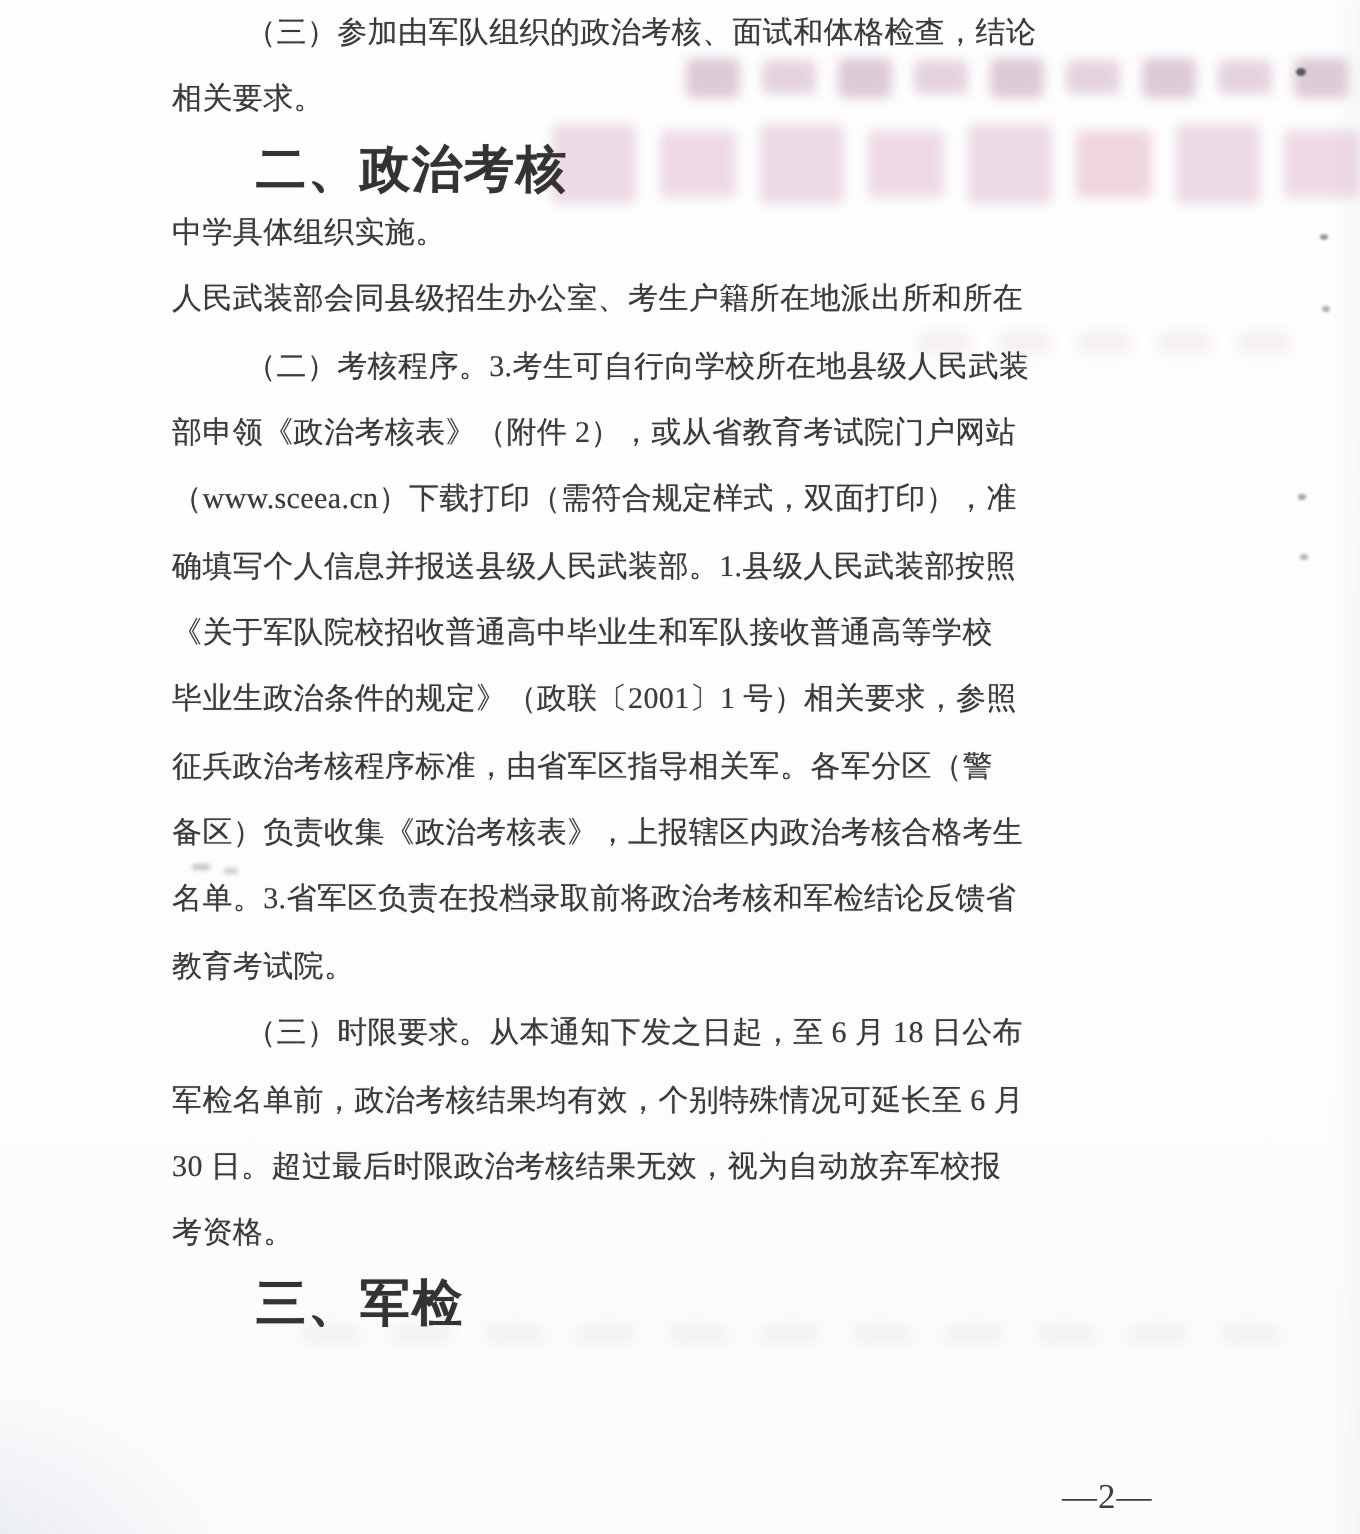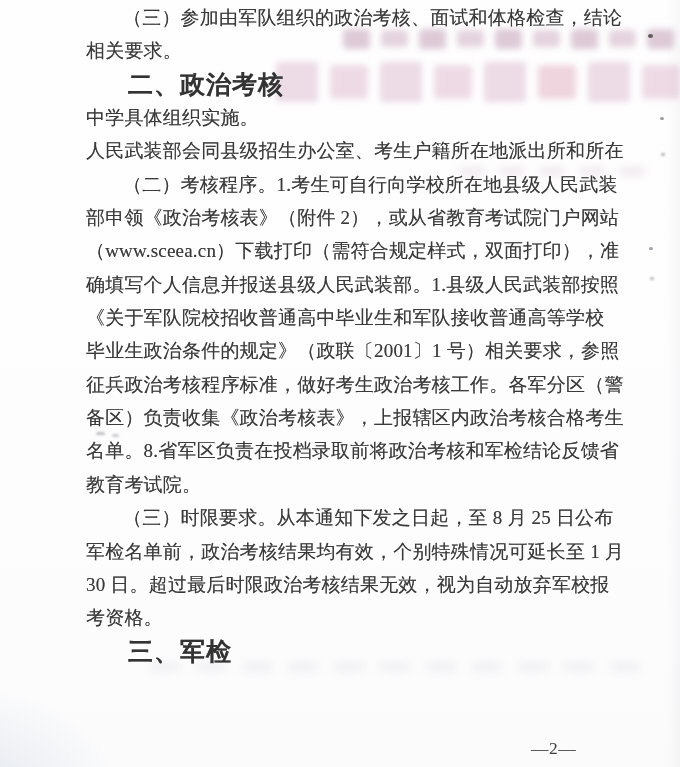--- a/index.html
+++ b/index.html
@@ -19,21 +19,21 @@
   
   .content {
     position: absolute;
     left: 86px;
     top: 1px;
     width: 545px;
   }
   .line {
     height: 33.35px;
     line-height: 33.35px;
-    font-size: 19px;
+    font-size: 15px;
     color: #3a3a3a;
     white-space: nowrap;
     letter-spacing: 0.2px;
     text-shadow: 0 0 0.5px rgba(58,58,58,0.55);
   }
   .line.indent { padding-left: 37px; }
   .line.heading {
     font-family: "DejaVu Sans", "Liberation Sans", sans-serif;
     font-weight: 700;
     font-size: 25px;
@@ -160,32 +160,32 @@
       <span></span>
       <span></span>
   </div>
 
   <div class="content">
     <div class="line indent">（三）参加由军队组织的政治考核、面试和体格检查，结论</div>
     <div class="line">相关要求。</div>
     <div class="line heading">二、政治考核</div>
     <div class="line">中学具体组织实施。</div>
     <div class="line">人民武装部会同县级招生办公室、考生户籍所在地派出所和所在</div>
-    <div class="line indent">（二）考核程序。1.考生可自行向学校所在地县级人民武装</div>
+    <div class="line indent">（二）考核程序。3.考生可自行向学校所在地县级人民武装</div>
     <div class="line">部申领《政治考核表》（附件 2），或从省教育考试院门户网站</div>
     <div class="line">（www.sceea.cn）下载打印（需符合规定样式，双面打印），准</div>
     <div class="line">确填写个人信息并报送县级人民武装部。1.县级人民武装部按照</div>
     <div class="line">《关于军队院校招收普通高中毕业生和军队接收普通高等学校</div>
     <div class="line">毕业生政治条件的规定》（政联〔2001〕1 号）相关要求，参照</div>
-    <div class="line">征兵政治考核程序标准，做好考生政治考核工作。各军分区（警</div>
+    <div class="line">征兵政治考核程序标准，由省军区指导相关军。各军分区（警</div>
     <div class="line">备区）负责收集《政治考核表》，上报辖区内政治考核合格考生</div>
-    <div class="line">名单。8.省军区负责在投档录取前将政治考核和军检结论反馈省</div>
+    <div class="line">名单。3.省军区负责在投档录取前将政治考核和军检结论反馈省</div>
     <div class="line">教育考试院。</div>
-    <div class="line indent">（三）时限要求。从本通知下发之日起，至 8 月 25 日公布</div>
-    <div class="line">军检名单前，政治考核结果均有效，个别特殊情况可延长至 1 月</div>
+    <div class="line indent">（三）时限要求。从本通知下发之日起，至 6 月 18 日公布</div>
+    <div class="line">军检名单前，政治考核结果均有效，个别特殊情况可延长至 6 月</div>
     <div class="line">30 日。超过最后时限政治考核结果无效，视为自动放弃军校报</div>
     <div class="line">考资格。</div>
     <div class="line heading">三、军检</div>
   </div>
 
   <div class="page-number">—2—</div>
 
   <div class="speck speck-1"></div>
   <div class="speck speck-2"></div>
   <div class="speck speck-3"></div>

